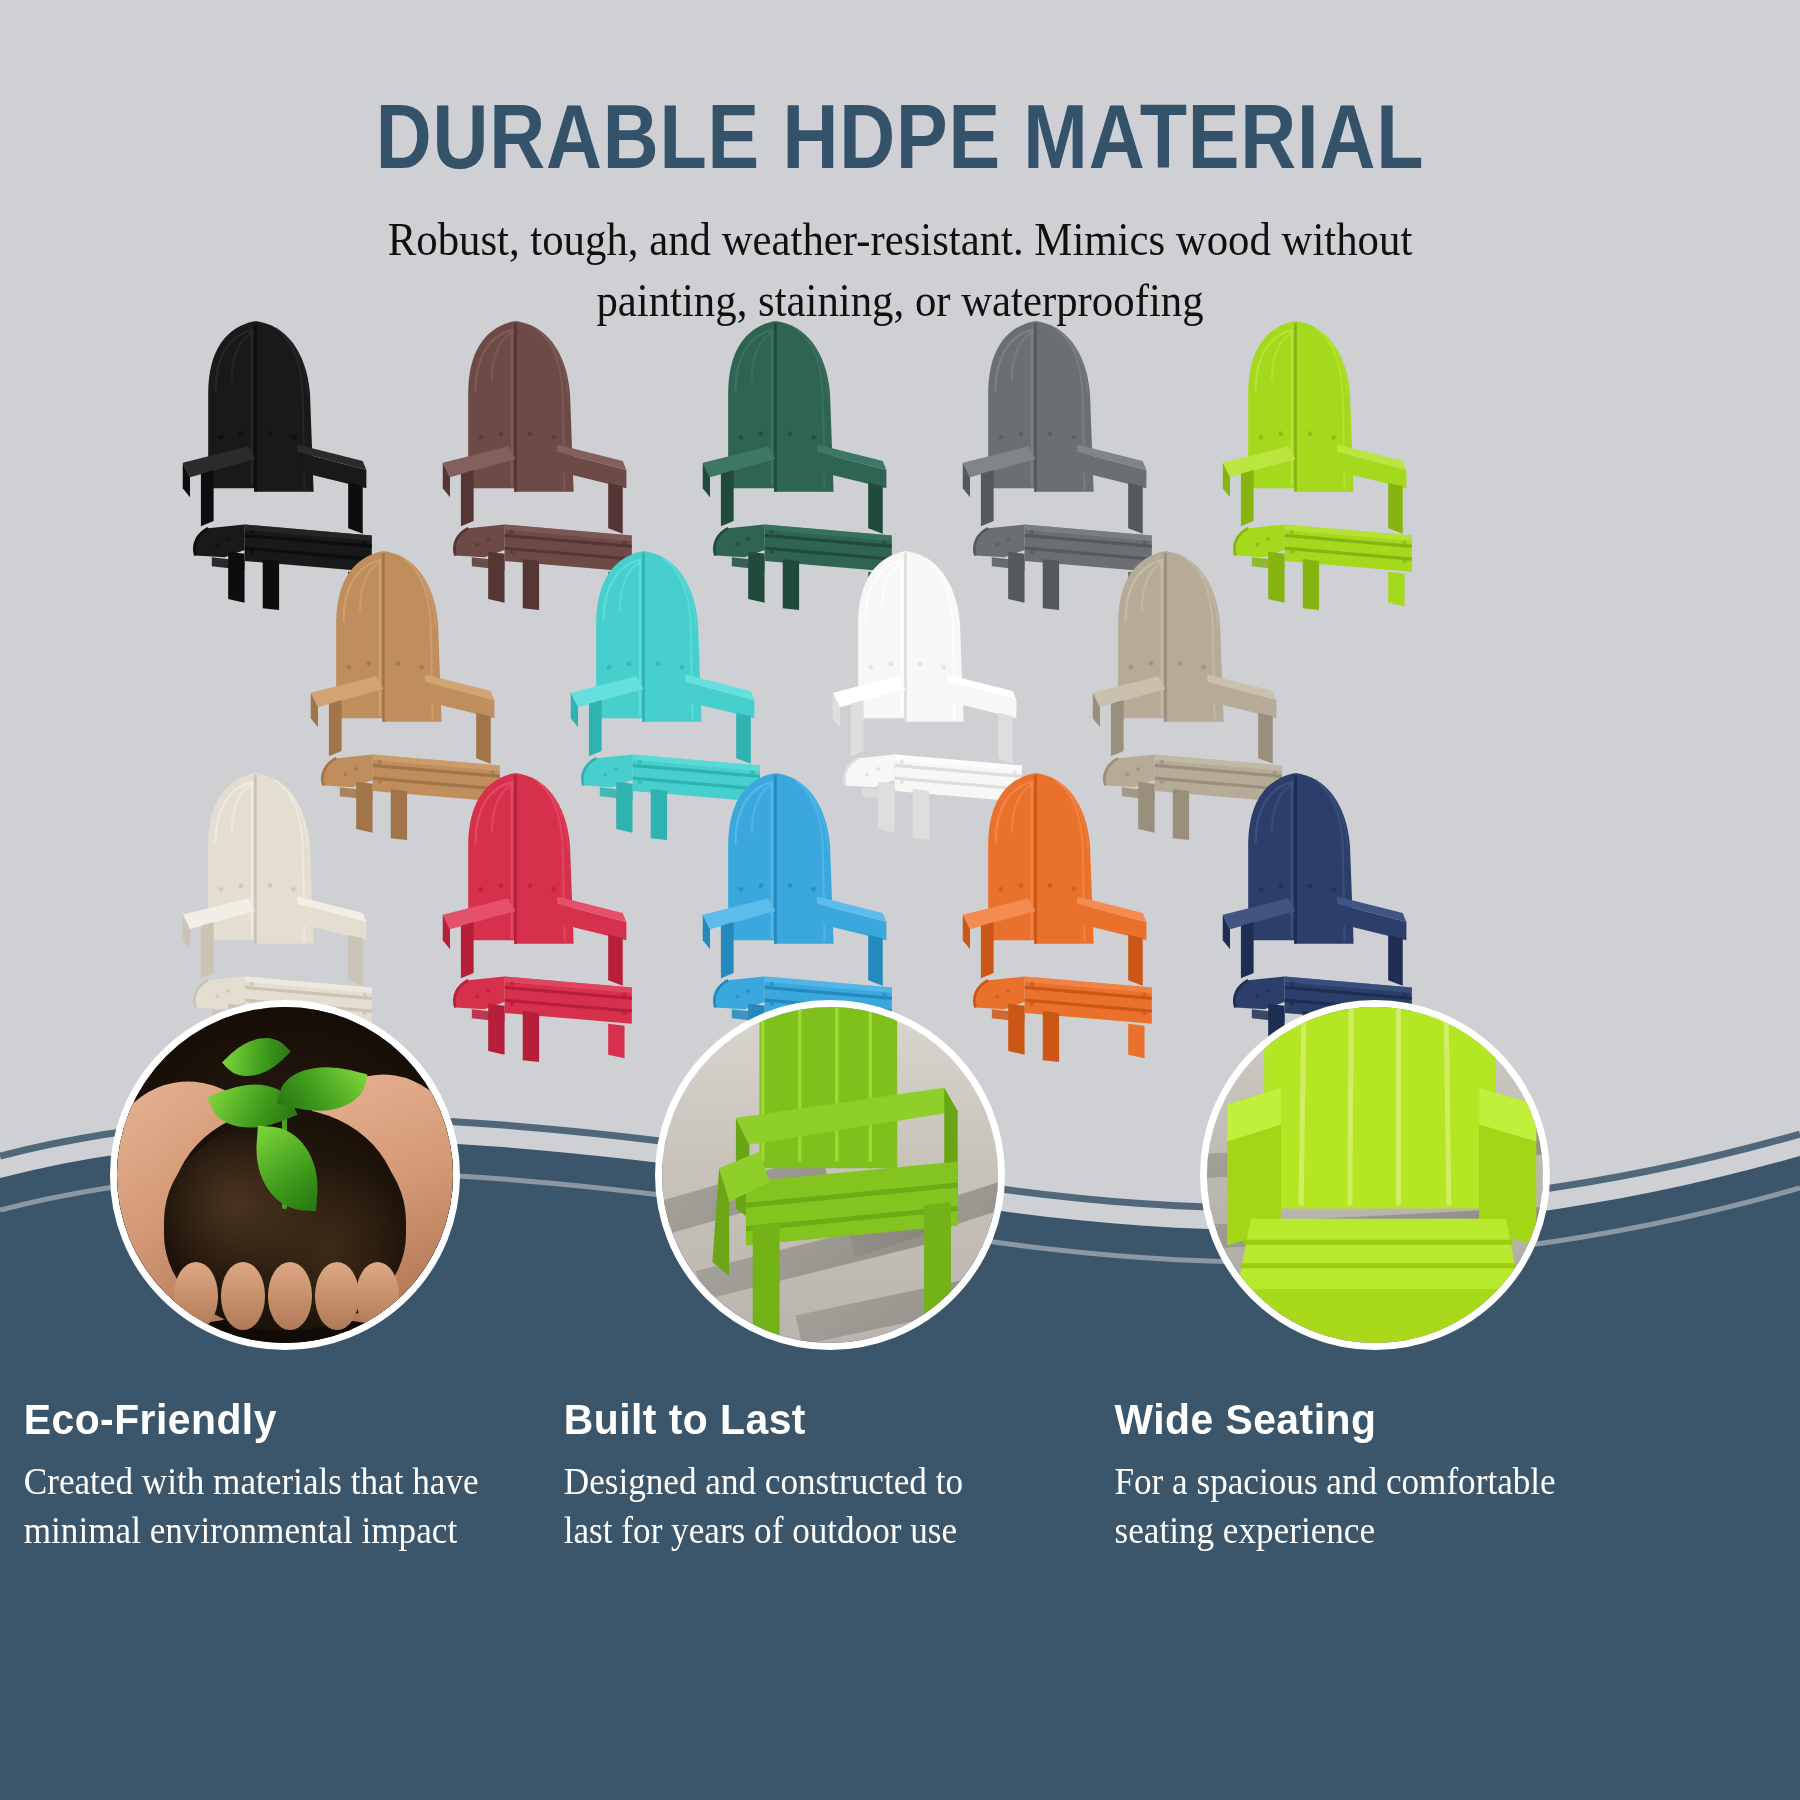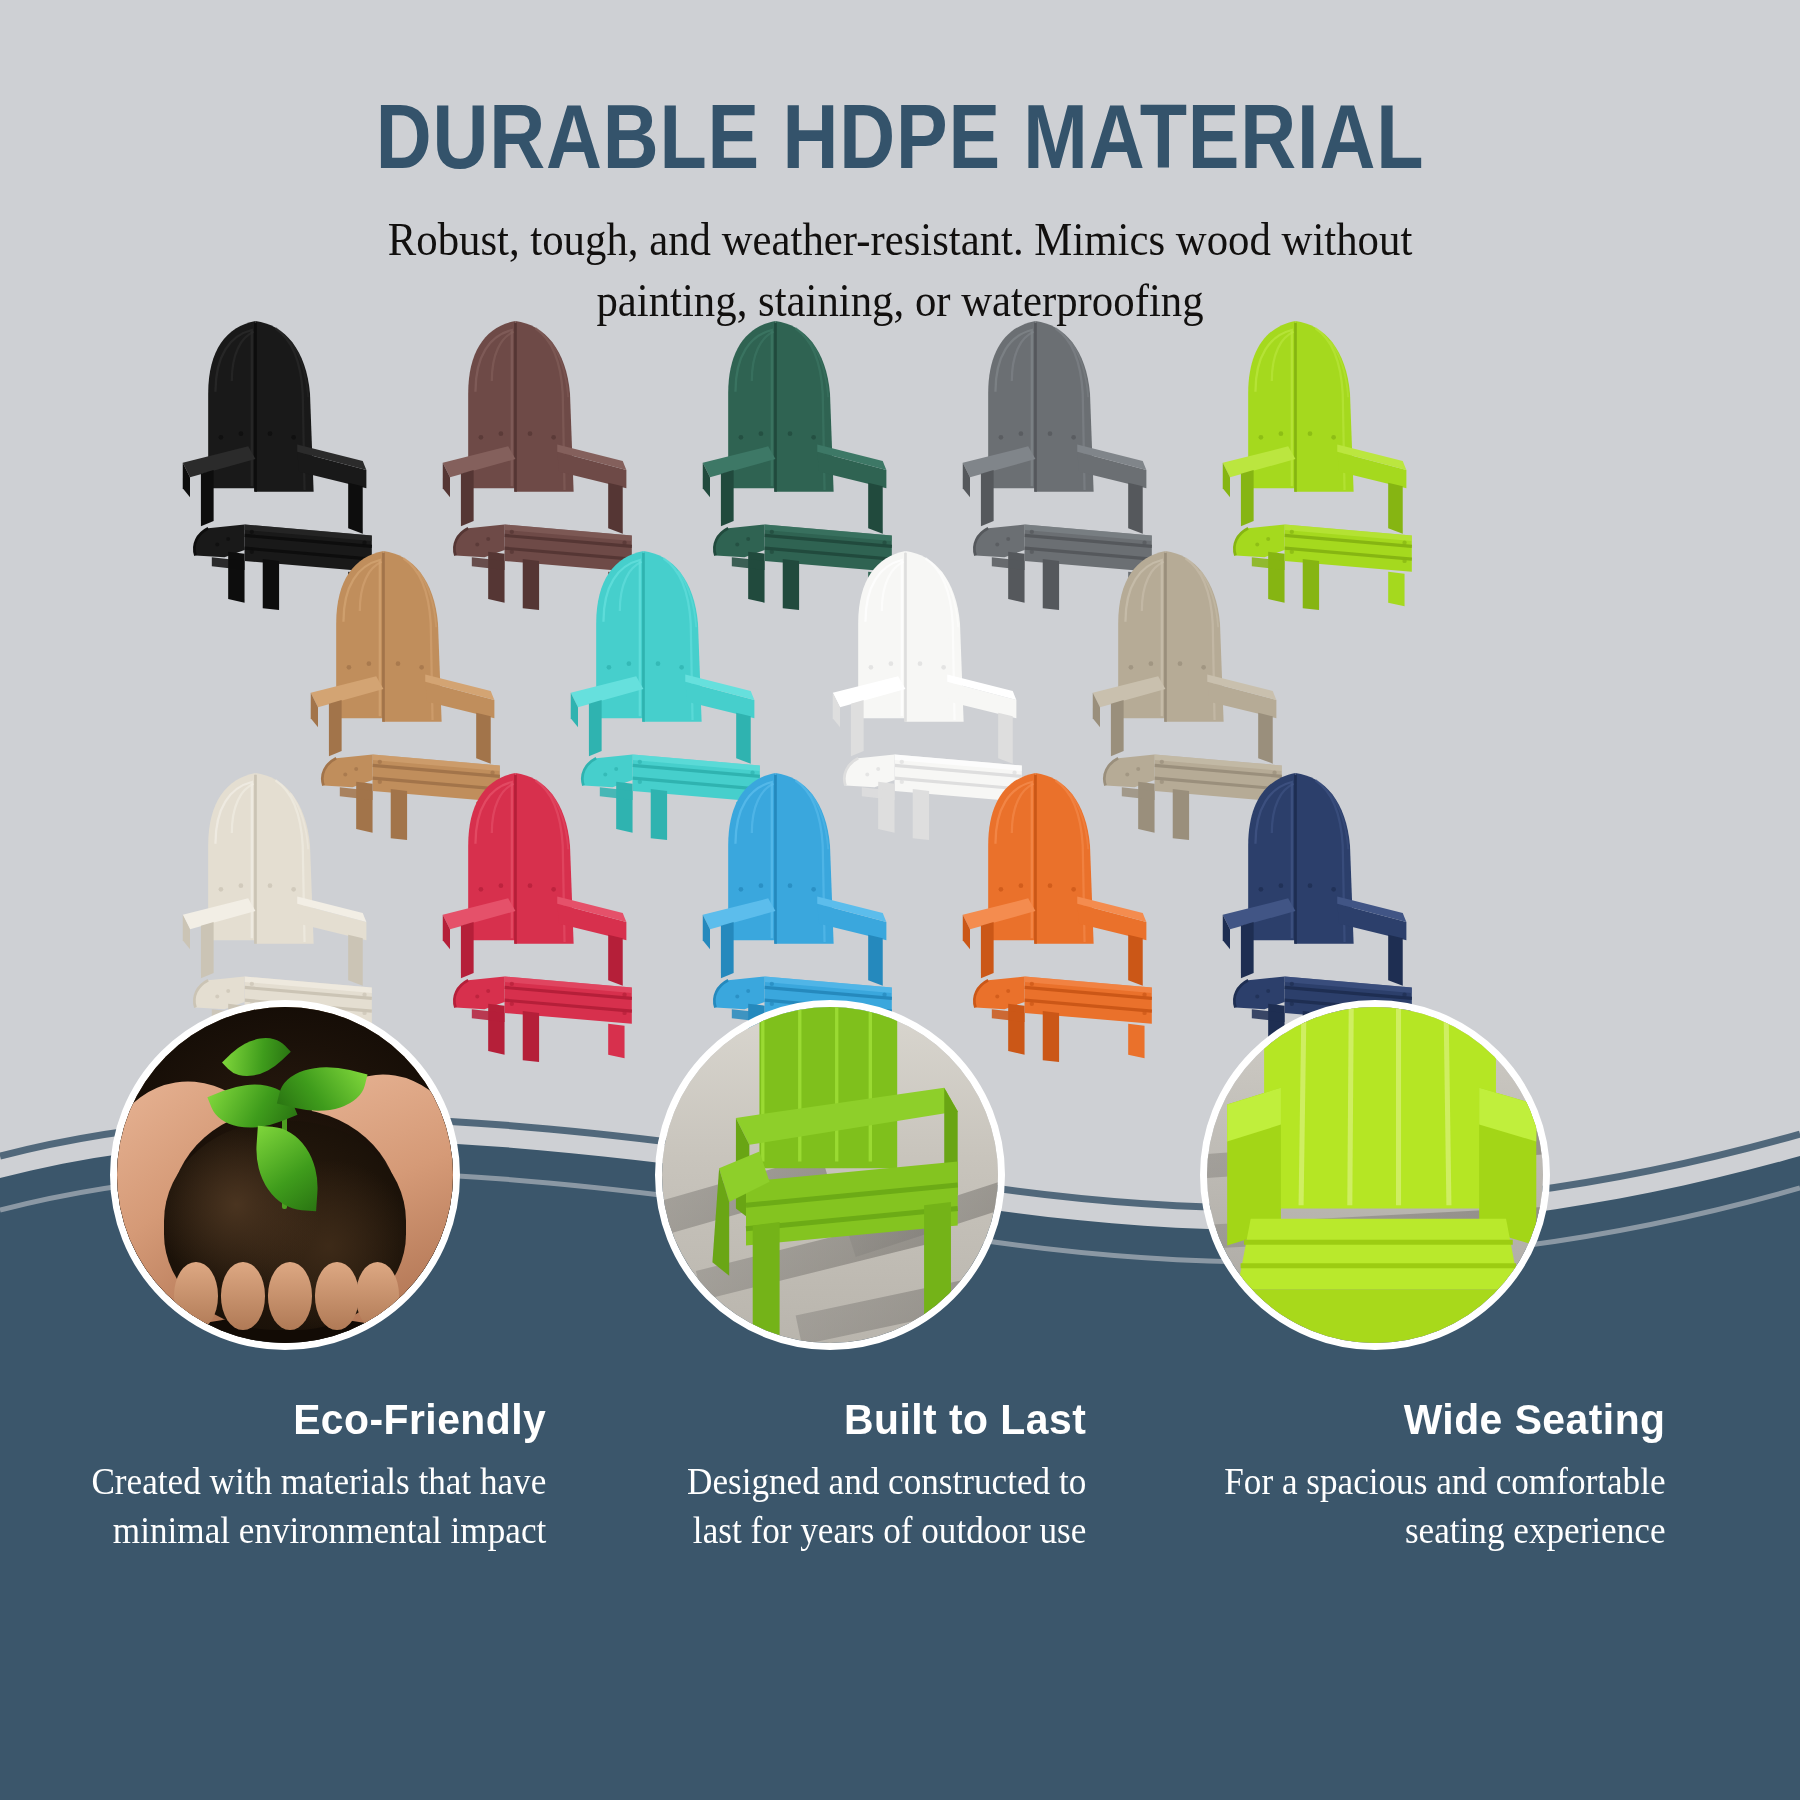--- a/index.html
+++ b/index.html
@@ -108,21 +108,21 @@
     position:absolute;
     background:linear-gradient(135deg,#8d8a85,#6e6b66);
     opacity:.55;
   }
   .g-chair{position:absolute;inset:0;}
 
   
   .closeup-bg{position:absolute;inset:0;background:linear-gradient(180deg,#cfccc6,#a9a6a0);}
 
   
-  .caption{position:absolute;text-align:right;color:#ffffff;}
+  .caption{position:absolute;text-align:left;color:#ffffff;}
   .cap-title{
     font-family:"Liberation Sans",sans-serif;
     font-weight:700;
     font-size:43px;
     letter-spacing:0.5px;
     margin:0 0 14px 0;
     transform:scaleX(0.95);
   }
   .cap-body{
     font-family:"Liberation Serif",serif;

